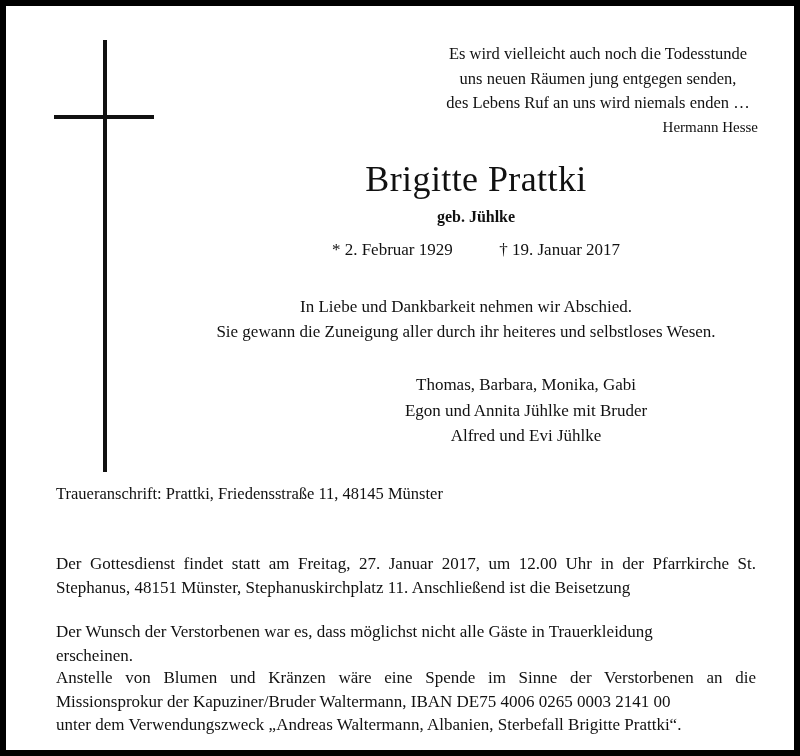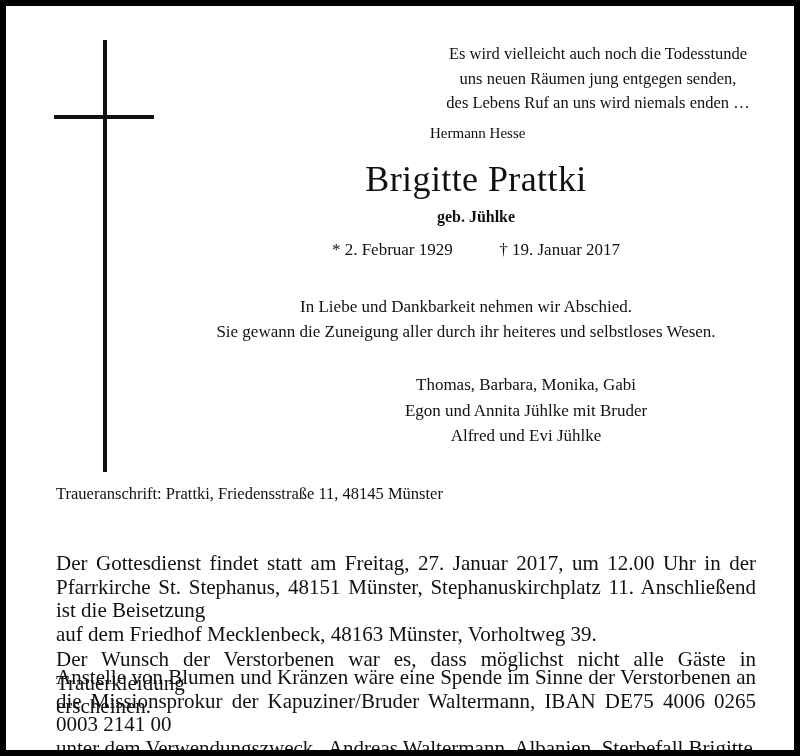--- a/index.html
+++ b/index.html
@@ -49,24 +49,24 @@
     position: absolute;
     left: 424px;
     top: 36px;
     width: 336px;
     text-align: center;
     font-size: 16.5px;
     line-height: 24.5px;
   }
   .quote-line { white-space: nowrap; }
   .quote-author {
-    text-align: left;
+    text-align: right;
     font-size: 15px;
     line-height: 22px;
-    margin-top: 6px;
+    margin-top: 0;
     padding-right: 8px;
   }
 
   
   .name-block {
     position: absolute;
     left: 160px;
     top: 152px;
     width: 620px;
     text-align: center;
@@ -119,26 +119,26 @@
     left: 50px;
     top: 476px;
     width: 700px;
     font-size: 16.5px;
     line-height: 24px;
   }
   .para {
     position: absolute;
     left: 50px;
     width: 700px;
-    font-size: 21px;
+    font-size: 17px;
     line-height: 23.5px;
     text-align: justify;
   }
   .para-service { top: 546px; }
-  .para-wish    { top: 642px; }
+  .para-wish    { top: 614px; }
   .para-donate  { top: 660px; }
   .para > span.last-line { display: block; text-align: left; }
 </style>
 </head>
 <body>
 
 <div class="page">
 
   <div class="cross">
     <div class="vbar"></div>
@@ -170,21 +170,20 @@
   <div class="family">
     <div>Thomas, Barbara, Monika, Gabi</div>
     <div>Egon und Annita Jühlke mit Bruder</div>
     <div>Alfred und Evi Jühlke</div>
   </div>
 
   <div class="address">Traueranschrift: Prattki, Friedensstraße 11, 48145 Münster</div>
 
   <div class="para para-service">
     <span>Der Gottesdienst findet statt am Freitag, 27. Januar 2017, um 12.00 Uhr in der Pfarrkirche St. Stephanus, 48151 Münster, Stephanuskirchplatz 11. Anschließend ist die Beisetzung</span>
-    <span class="last-line">auf dem Friedhof Mecklenbeck, 48163 Münster, Vorholtweg 39.</span>
   </div>
 
   <div class="para para-wish">
     <span>Der Wunsch der Verstorbenen war es, dass möglichst nicht alle Gäste in Trauerkleidung</span>
     <span class="last-line">erscheinen.</span>
   </div>
 
   <div class="para para-donate">
     <span>Anstelle von Blumen und Kränzen wäre eine Spende im Sinne der Verstorbenen an die Missionsprokur der Kapuziner/Bruder Waltermann, IBAN DE75 4006 0265 0003 2141 00</span>
     <span class="last-line">unter dem Verwendungszweck „Andreas Waltermann, Albanien, Sterbefall Brigitte Prattki“.</span>

